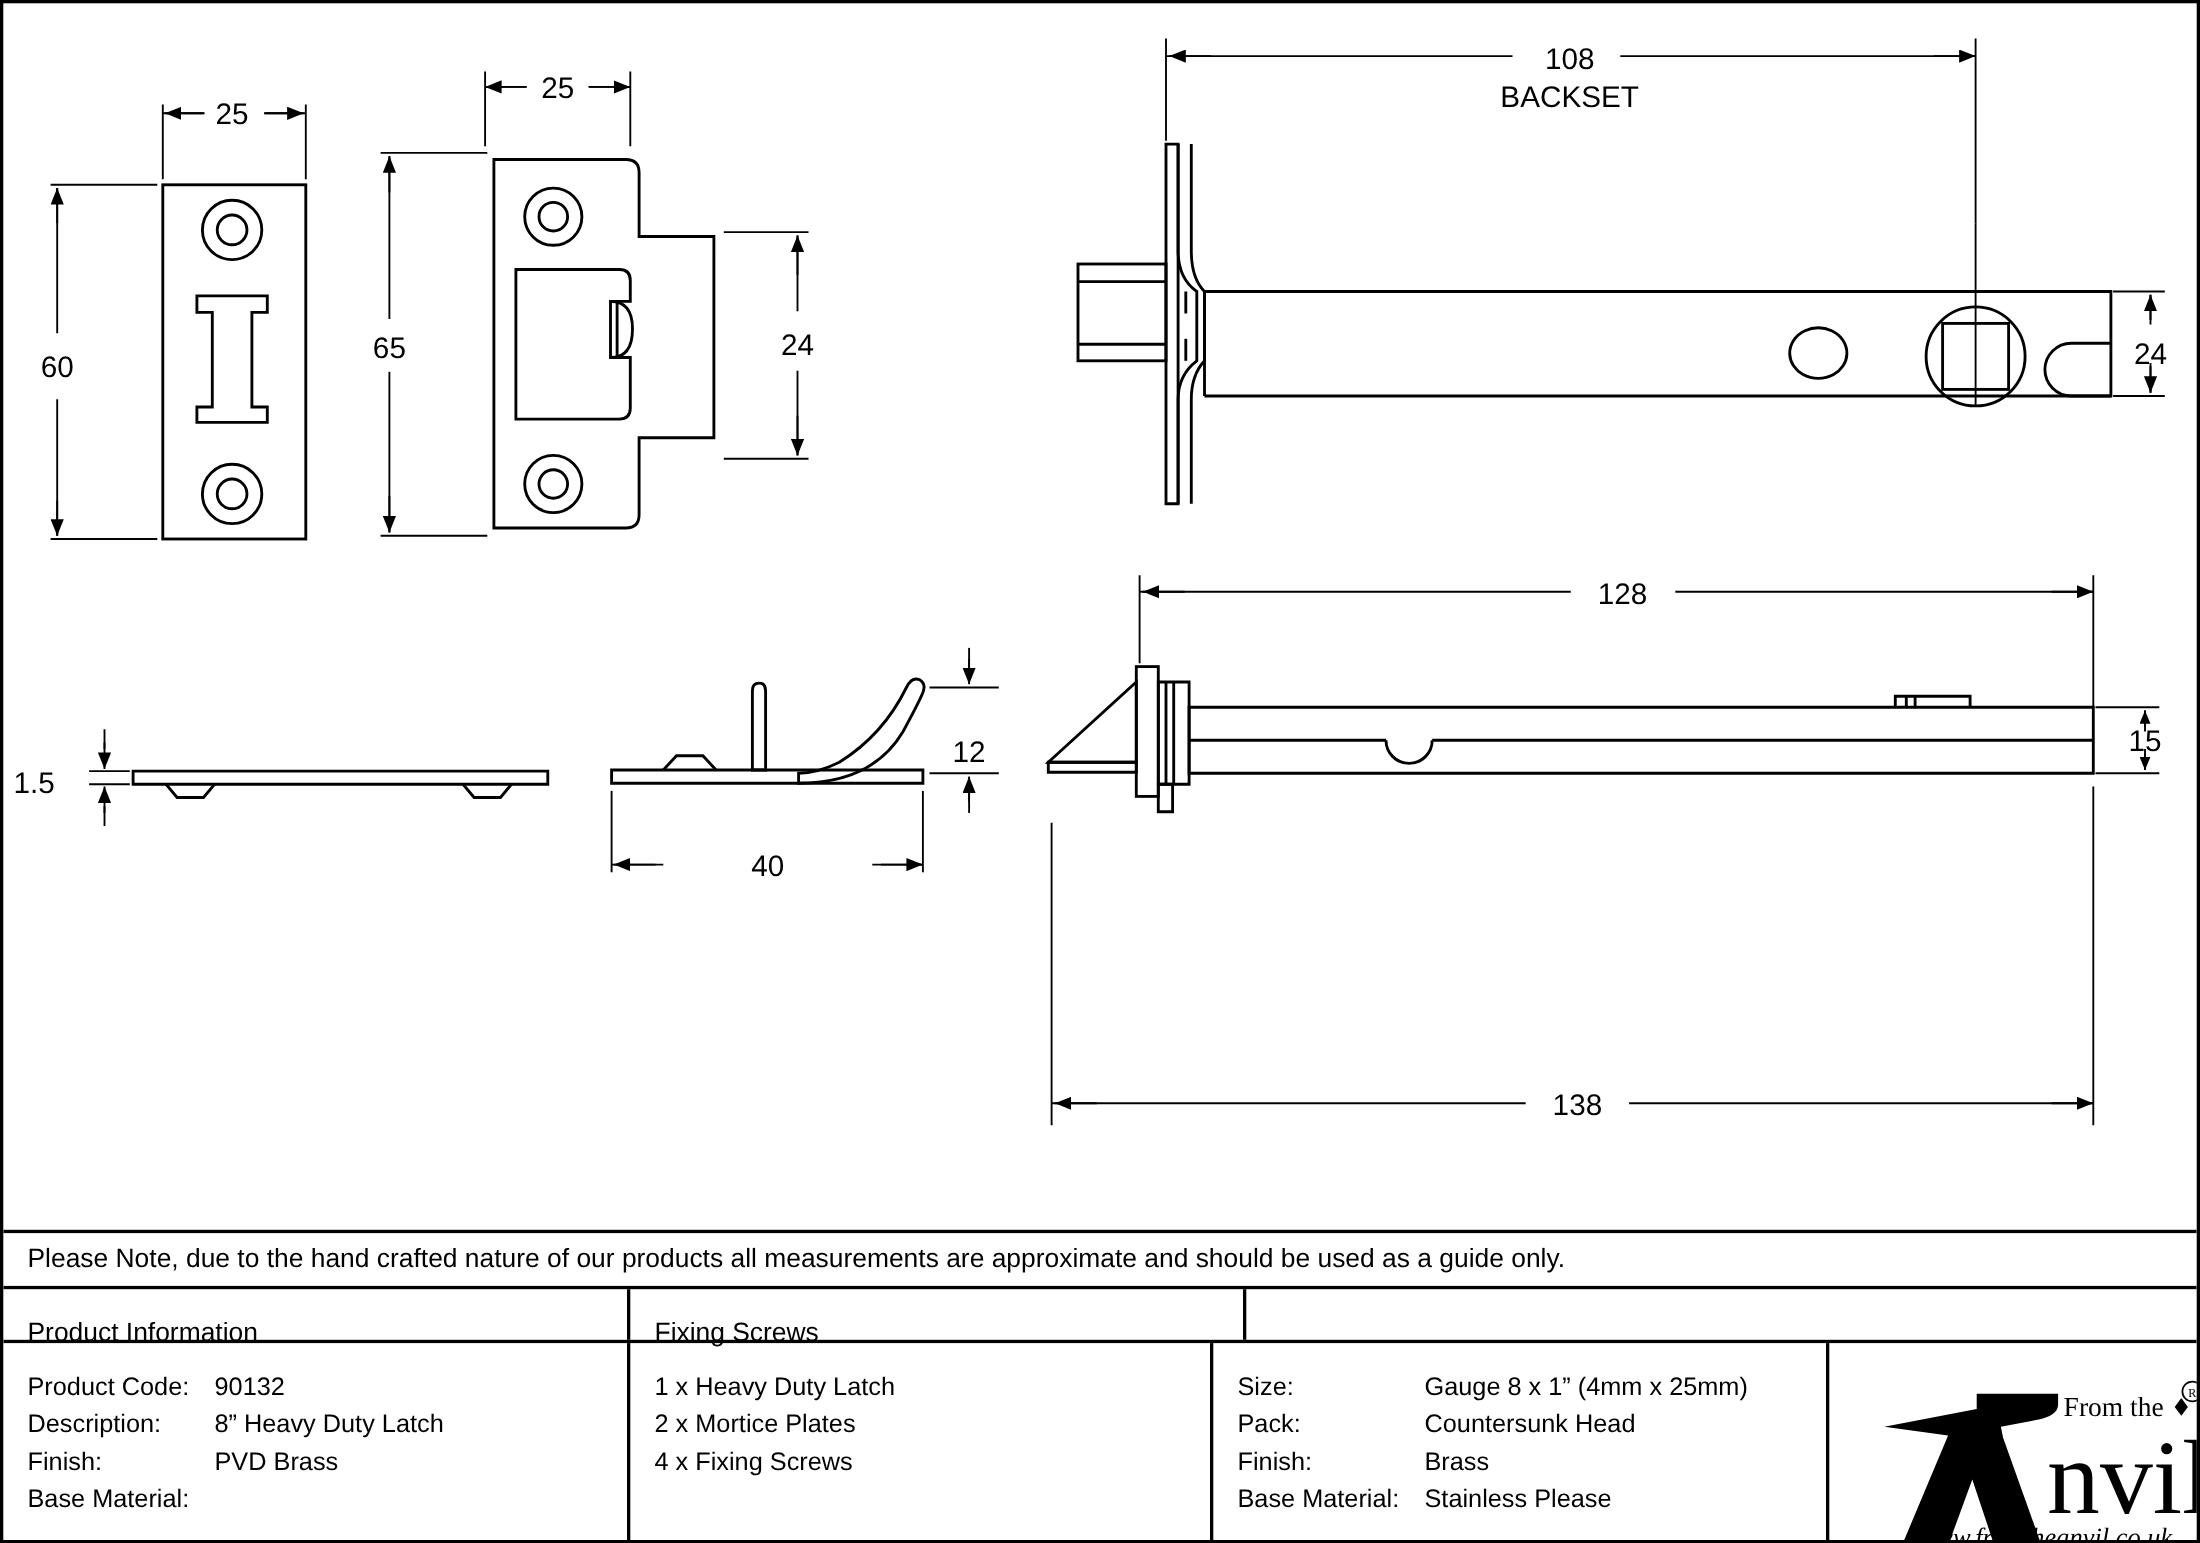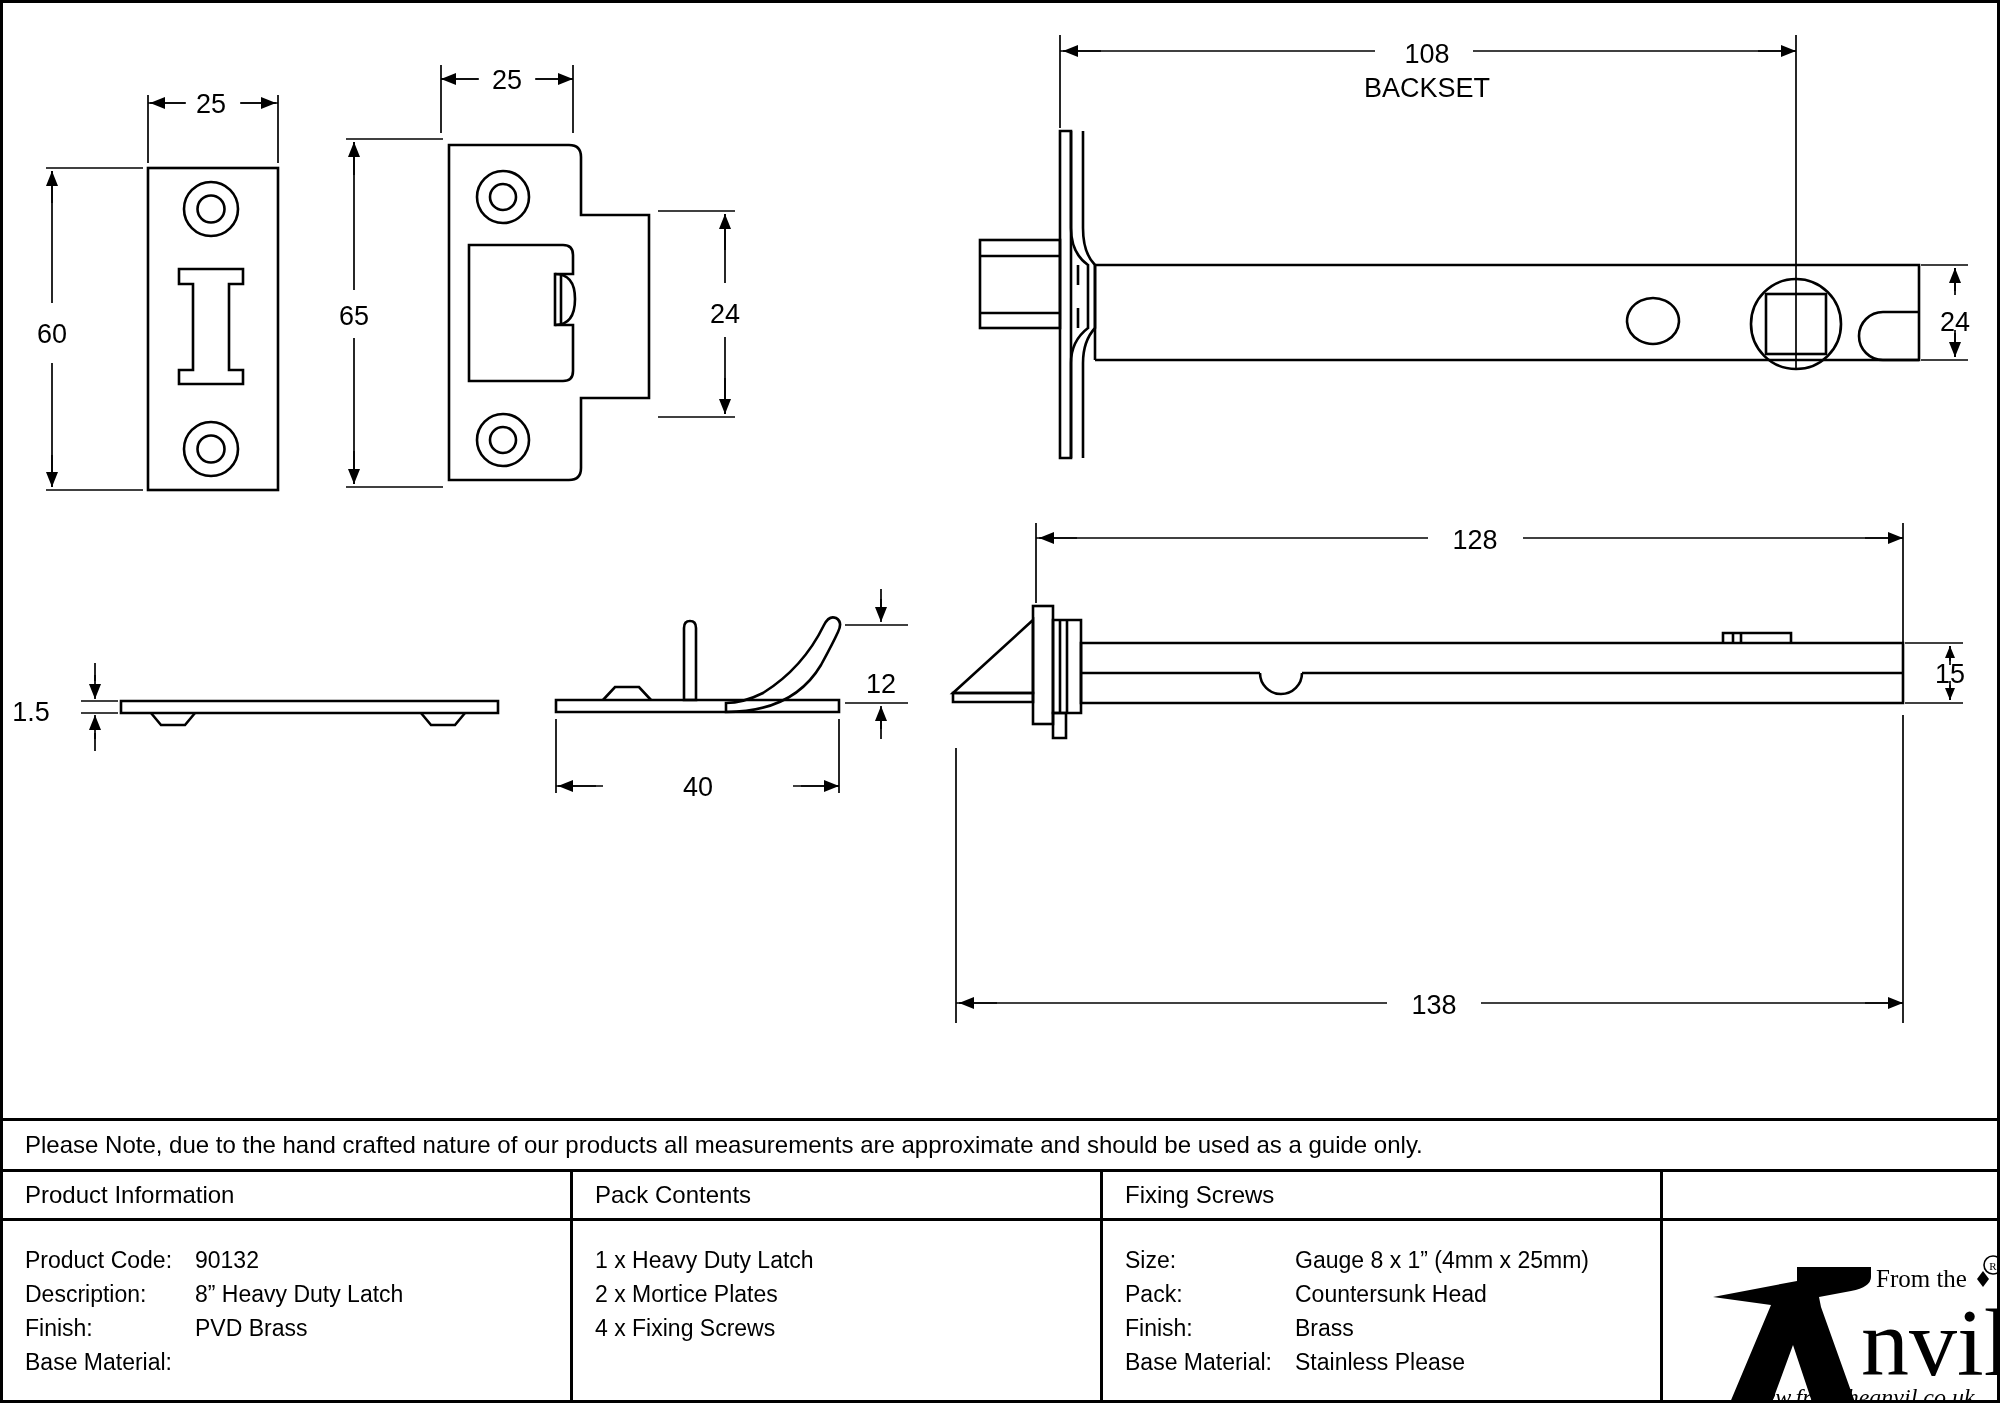--- a/index.html
+++ b/index.html
@@ -19,21 +19,21 @@
   }
   #note-text{font-size:24px;color:#000;padding-left:22px;white-space:nowrap;}
   #head-row{position:relative;height:46px;border-bottom:3px solid #000;display:flex;}
   #body-row{position:relative;height:auto;min-height:200px;display:flex;}
   .col{position:relative;box-sizing:border-box;}
   .col.b{border-right:3px solid #000;}
   .c1{width:570px;}
   .c2{width:530px;}
   .c3{width:560px;}
   .c4{width:331px;}
-  .hdr{font-size:24px;color:#000;padding-left:22px;padding-top:9px;}
+  .hdr{font-size:24px;color:#000;padding-left:22px;padding-top:26px;}
   .bodycell{padding:22px 0 0 22px;}
   .kv{display:flex;font-size:23px;color:#000;line-height:1.48;}
   .kv .k{width:170px;flex:0 0 170px;}
   .kv .v{flex:1;}
   .plain{font-size:23px;color:#000;line-height:1.48;}
 
   
   #logo{position:relative;width:100%;height:100%;}
   #logo svg{position:absolute;left:38px;top:14px;}
 </style>
@@ -275,23 +275,20 @@
   <div id="tablewrap">
 
     <div id="note-row">
       <div id="note-text">Please Note, due to the hand crafted nature of our products all measurements are approximate and should be used as a guide only.</div>
     </div>
 
     <div id="head-row">
       <div class="col c1 b">
         <div class="hdr">Product Information</div>
       </div>
-      <div class="col c2 b">
-        <div class="hdr">Pack Contents</div>
-      </div>
       <div class="col c3 b">
         <div class="hdr">Fixing Screws</div>
       </div>
       <div class="col c4"></div>
     </div>
 
     <div id="body-row">
 
       <div class="col c1 b">
         <div class="bodycell">

